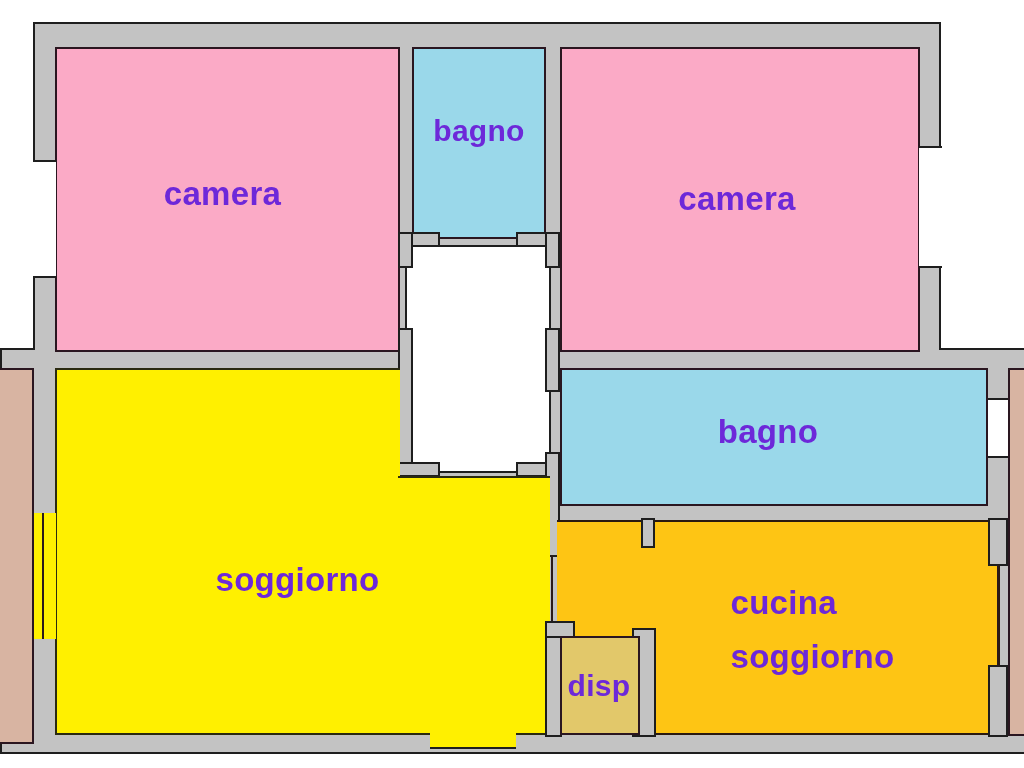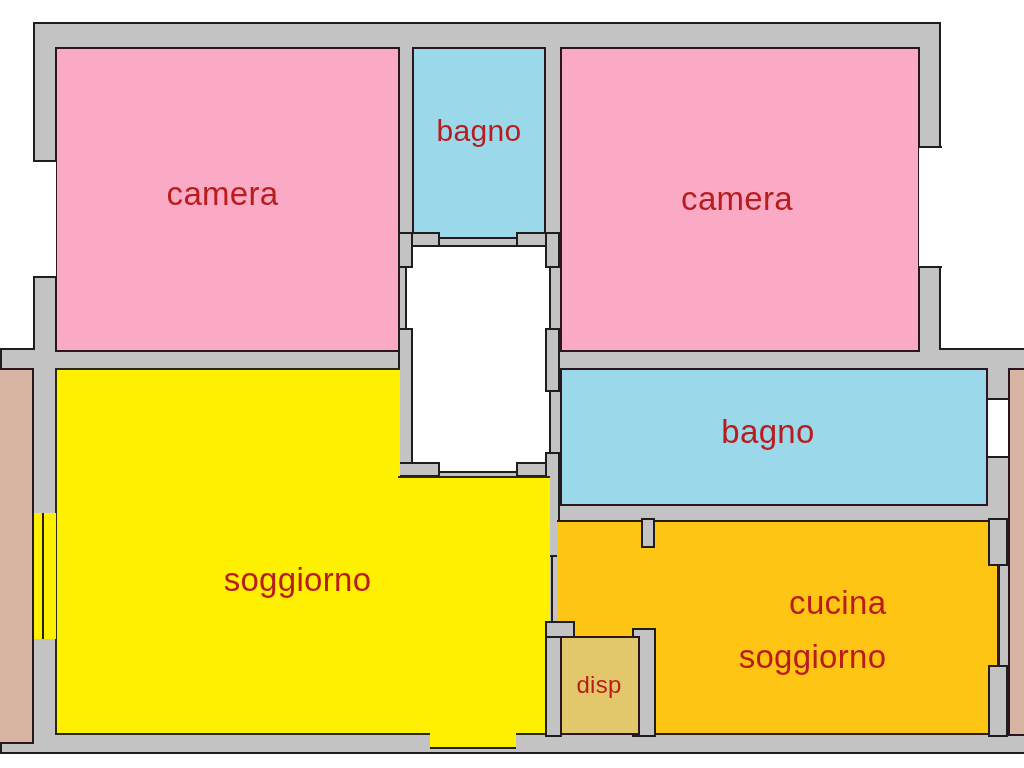--- a/index.html
+++ b/index.html
@@ -1,21 +1,21 @@
 <!DOCTYPE html>
 <html><head>
 <meta charset="utf-8">
 <style>
   html, body { margin:0; padding:0; }
   body { width:1024px; height:768px; background:#ffffff; position:relative; overflow:hidden; font-family:"Liberation Sans", sans-serif; }
   .abs { position:absolute; box-sizing:border-box; }
   .wall { background:#c3c3c3; border:2px solid #1e1e1e; }
   .wall-nb { background:#c3c3c3; }
   .room { border:2px solid #2a1620; display:flex; align-items:center; justify-content:center; }
-  .label { font-weight:normal; color:#b91c1c; font-size:33px; text-align:right; line-height:1.6; letter-spacing:0.3px; }
+  .label { font-weight:bold; color:#6d28d9; font-size:33px; text-align:left; line-height:1.6; letter-spacing:0.3px; }
   .win { background:#ffffff; border-top:2px solid #1e1e1e; border-bottom:2px solid #1e1e1e; }
   .thin { background:#2a1a1a; }
 </style>
 </head>
 <body>
 
 <div class="abs wall" style="left:33px; top:22px; width:908px; height:340px;"></div>
 
 <div class="abs wall" style="left:0px; top:348px; width:1030px; height:406px;"></div>
 
@@ -80,14 +80,14 @@
   <div class="label" style="line-height:54px;">
     <div>cucina</div>
     <div>soggiorno</div>
   </div>
 </div>
 
 <div class="abs wall" style="left:545px; top:621px; width:17px; height:116px;"></div>
 <div class="abs wall" style="left:545px; top:621px; width:30px; height:17px;"></div>
 <div class="abs wall" style="left:632px; top:628px; width:24px; height:109px;"></div>
 <div class="abs room" style="left:560px; top:636px; width:80px; height:99px; background:#e2c86a;">
-  <span class="label" style="font-size:24px; margin-left:-2px;">disp</span>
+  <span class="label" style="font-size:30px; margin-left:-2px;">disp</span>
 </div>
 
 </body></html>

